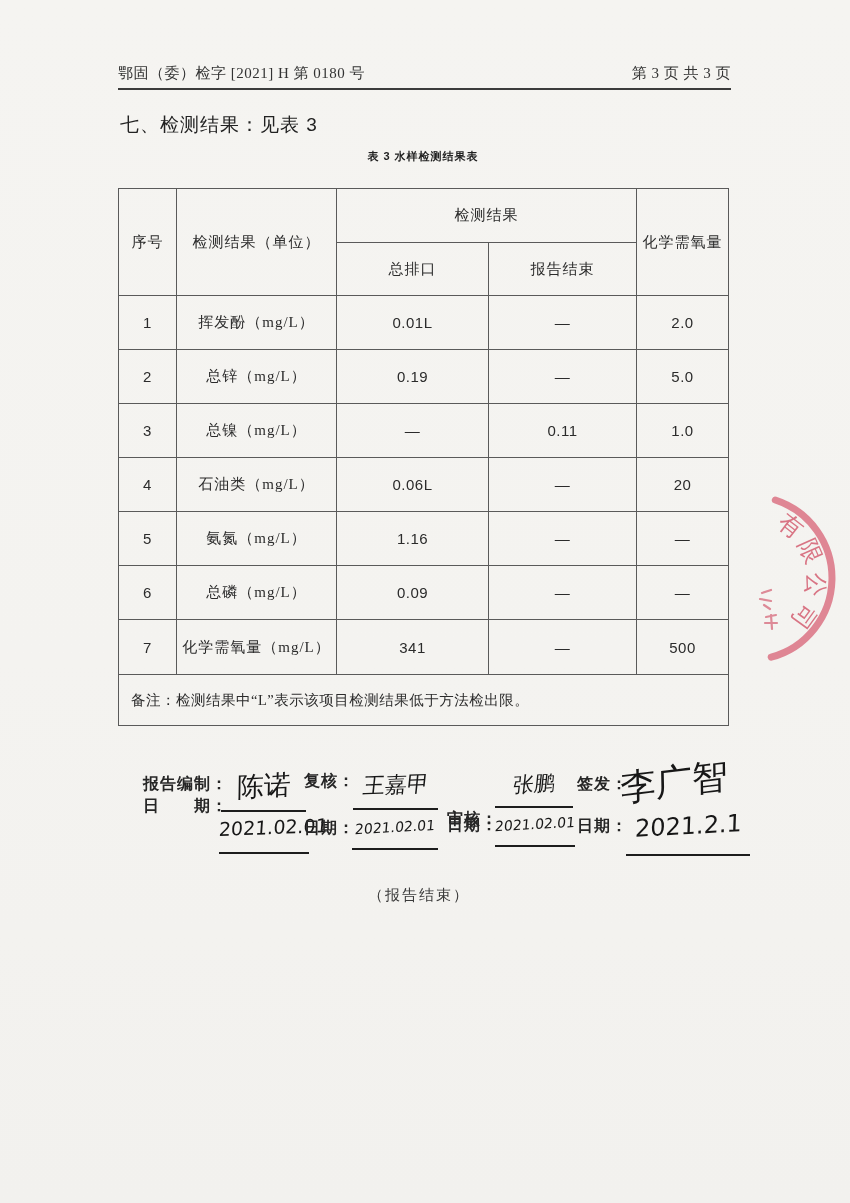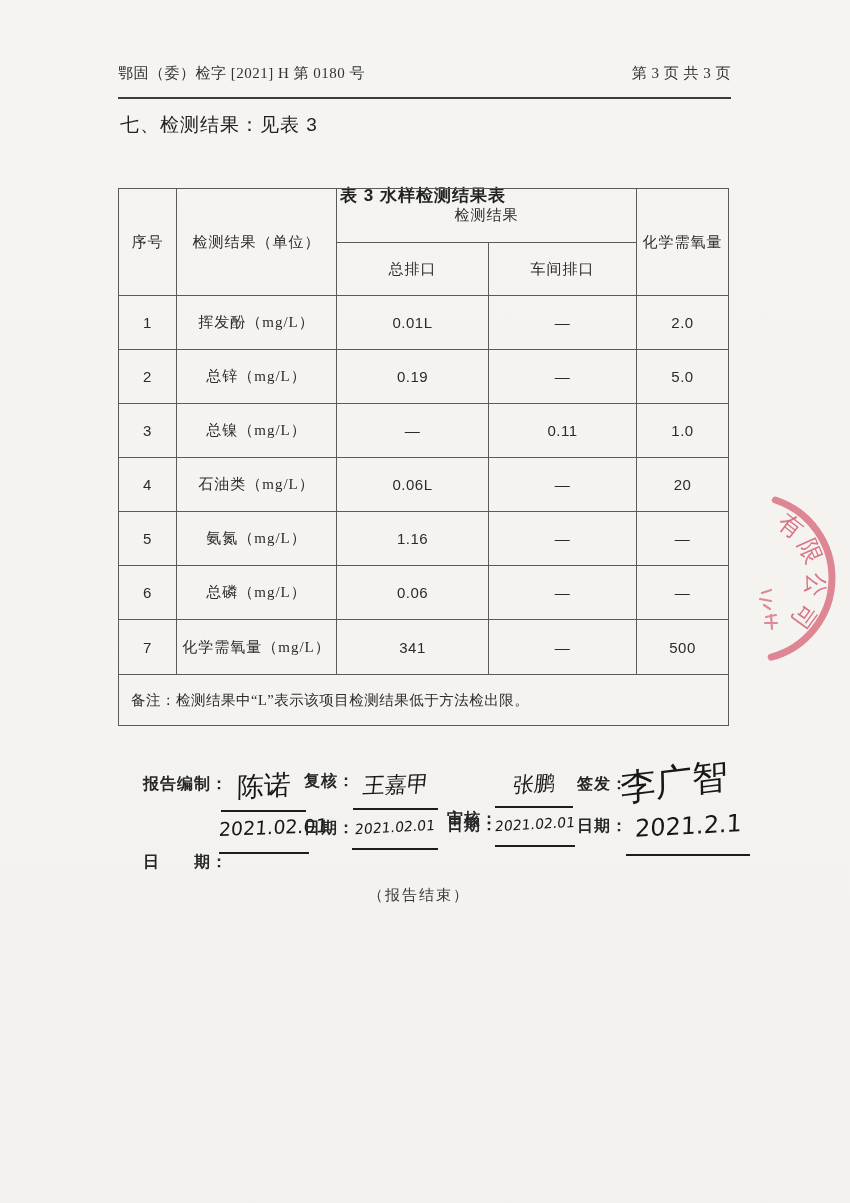--- a/index.html
+++ b/index.html
@@ -12,33 +12,33 @@
   }
   .page{
     position:absolute;left:0;top:0;width:850px;height:1203px;
     background:linear-gradient(180deg,#f5f4f1 0%,#f4f3f0 55%,#f2f1ee 100%);
     overflow:hidden;
   }
   
   .doc-header{
     position:absolute;left:118px;top:64px;width:613px;
     display:flex;justify-content:space-between;align-items:flex-end;
-    border-bottom:2px solid #3c3c3c;padding-bottom:14px;
+    border-bottom:2px solid #3c3c3c;padding-bottom:5px;
     font-size:15px;letter-spacing:0.5px;color:#333;
   }
   
   .section-heading{
     position:absolute;left:120px;top:112px;
     font-family:"Liberation Sans","DejaVu Sans",sans-serif;
     font-weight:normal;font-size:19px;letter-spacing:1px;color:#222;
   }
   .table-title{
     position:absolute;left:118px;top:149px;width:610px;text-align:center;
     font-family:"Liberation Sans","DejaVu Sans",sans-serif;
-    font-weight:bold;font-size:17px;letter-spacing:1px;color:#222;margin-top:35px;
+    font-weight:bold;font-size:11px;letter-spacing:1px;color:#222;
   }
   
   table.results{
     position:absolute;left:118px;top:188px;
     border-collapse:collapse;table-layout:fixed;width:610px;
     font-size:15px;color:#2b2b2b;
   }
   table.results td,table.results th{
     border:1.4px solid #5a5a5a;
     text-align:center;vertical-align:middle;
@@ -108,21 +108,21 @@
     </colgroup>
     <tbody>
       <tr>
         <td rowspan="2" style="height:105px">序号</td>
         <td rowspan="2">检测结果（单位）</td>
         <td colspan="2" style="height:53px">检测结果</td>
         <td rowspan="2">化学需氧量</td>
       </tr>
       <tr>
         <td style="height:52px">总排口</td>
-        <td>车间排口</td>
+        <td>报告结束</td>
       </tr>
 
       <tr>
         <td class="num" style="height:53px">1</td>
         <td>挥发酚（mg/L）</td>
         <td class="num">0.01L</td>
         <td class="num">—</td>
         <td class="num">2.0</td>
       </tr>
       <tr>
@@ -149,21 +149,21 @@
       <tr>
         <td class="num" style="height:53px">5</td>
         <td>氨氮（mg/L）</td>
         <td class="num">1.16</td>
         <td class="num">—</td>
         <td class="num">—</td>
       </tr>
       <tr>
         <td class="num" style="height:53px">6</td>
         <td>总磷（mg/L）</td>
-        <td class="num">0.06</td>
+        <td class="num">0.09</td>
         <td class="num">—</td>
         <td class="num">—</td>
       </tr>
       <tr>
         <td class="num" style="height:54px">7</td>
         <td>化学需氧量（mg/L）</td>
         <td class="num">341</td>
         <td class="num">—</td>
         <td class="num">500</td>
       </tr>
@@ -179,21 +179,21 @@
 
   <span class="sig-label" style="left:304px;top:771px;">复核：</span>
   <span class="sig-line" style="left:353px;top:770px;width:85px;height:38px;"><span class="hand hand-name2">王嘉甲</span></span>
 
   <span class="sig-label" style="left:447px;top:809px;">审核：</span>
   <span class="sig-line" style="left:495px;top:770px;width:78px;height:36px;"><span class="hand hand-name3">张鹏</span></span>
 
   <span class="sig-label" style="left:577px;top:774px;">签发：</span>
   <span style="position:absolute;left:620px;top:758px;"><span class="hand hand-name4">李广智</span></span>
 
-  <span class="sig-label" style="left:143px;top:852px;">日　　期：</span>
+  <span class="sig-label" style="left:143px;top:796px;">日　　期：</span>
   <span class="sig-line" style="left:219px;top:816px;width:90px;height:36px;"><span class="hand hand-date1">2021.02.01</span></span>
 
   <span class="sig-label" style="left:304px;top:818px;">日期：</span>
   <span class="sig-line" style="left:352px;top:818px;width:86px;height:30px;"><span class="hand hand-date-sm">2021.02.01</span></span>
 
   <span class="sig-label" style="left:447px;top:815px;">日期：</span>
   <span class="sig-line" style="left:495px;top:815px;width:80px;height:30px;"><span class="hand hand-date-sm">2021.02.01</span></span>
 
   <span class="sig-label" style="left:577px;top:816px;">日期：</span>
   <span class="sig-line" style="left:626px;top:812px;width:124px;height:42px;"><span class="hand hand-date4">2021.2.1</span></span>

